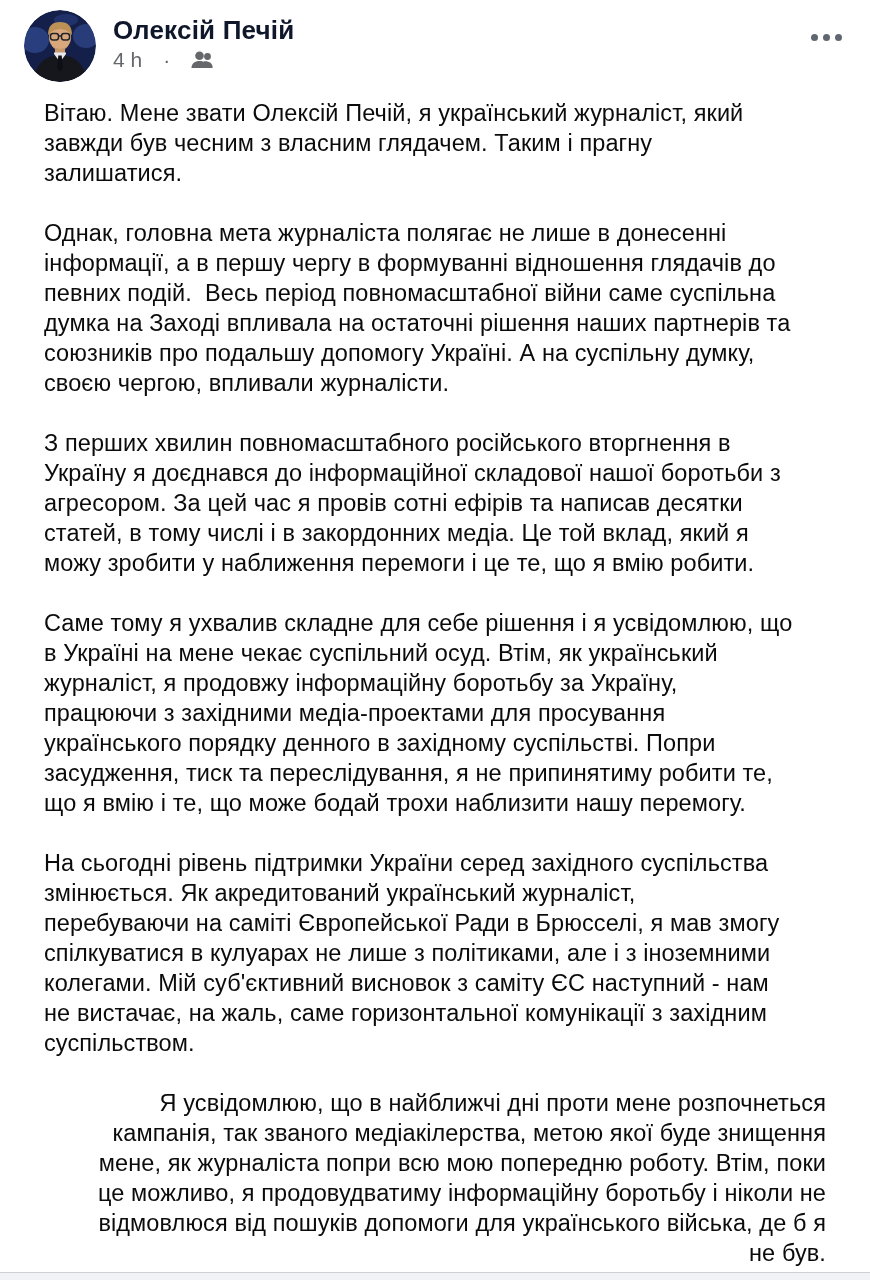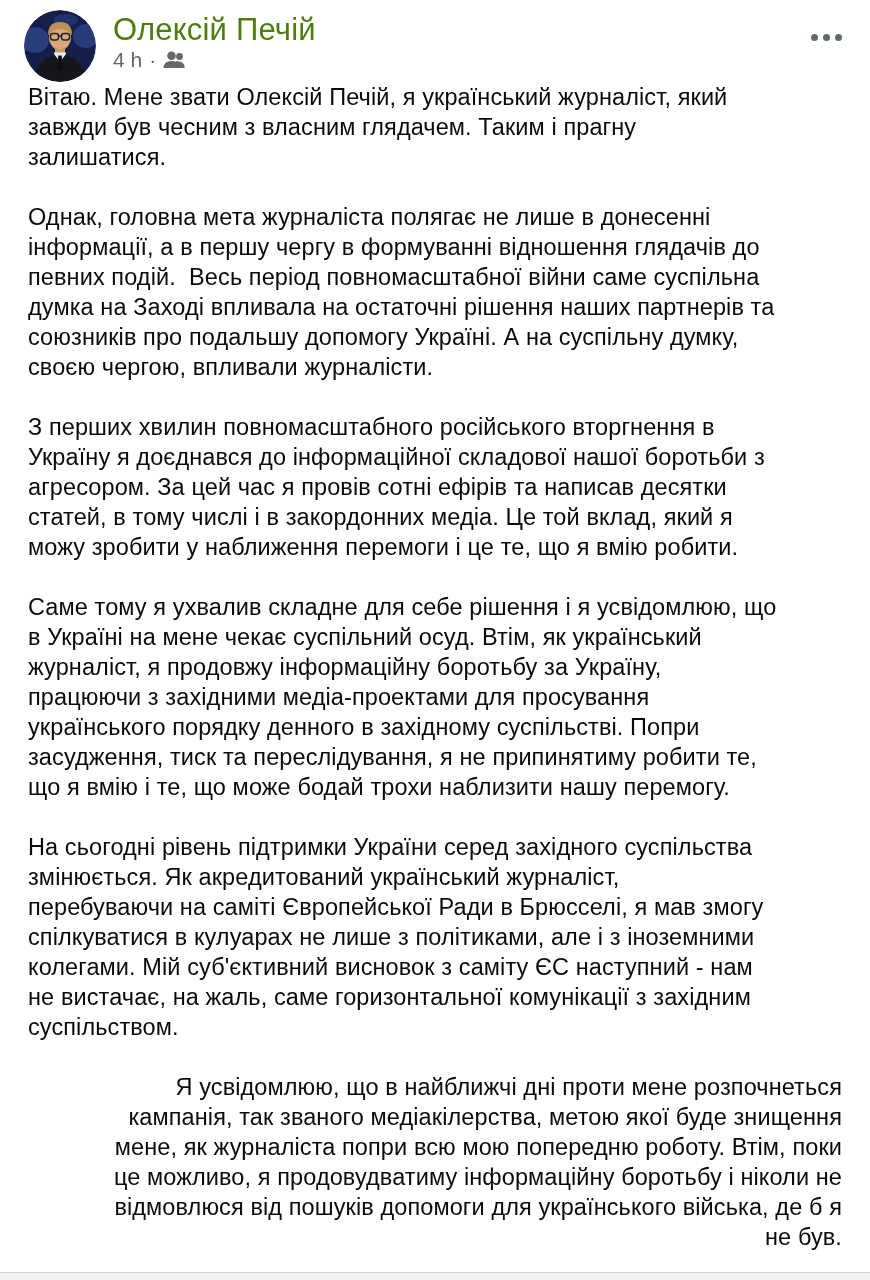--- a/index.html
+++ b/index.html
@@ -16,36 +16,37 @@
     display:flex;align-items:flex-start;
     padding:10px 24px 0 24px;
   }
   .avatar{
     width:72px;height:72px;border-radius:50%;
     overflow:hidden;flex:0 0 72px;cursor:pointer;
   }
   .avatar svg{display:block;width:72px;height:72px;}
   .header-text{margin-left:17px;padding-top:5px;}
   .author{
-    font-size:31px;font-weight:400;line-height:30px;color:#4d7c0f;
+    font-size:26px;font-weight:700;line-height:30px;color:#0f172a;
     letter-spacing:.2px;cursor:pointer;
   }
   .meta{
-    display:flex;align-items:center;gap:7px;
+    display:flex;align-items:center;gap:21px;
     color:#65676b;font-size:21px;line-height:24px;margin-top:3px;
   }
   .meta .sep{color:#65676b;}
   .friends-icon svg{display:block;width:24px;height:20px;fill:#65676b;}
   .more-btn{
     margin-left:auto;display:flex;gap:5px;align-items:center;
     padding:24px 4px 10px 10px;cursor:pointer;
   }
   .more-btn .d{width:7px;height:7px;border-radius:50%;background:#606770;}
   .post-body{
-    padding:0 28px;
+    padding:0 44px;
+    margin-top:16px;
   }
   .post-body p{
     white-space:pre-wrap;
     font-size:23.5px;
     line-height:30px;
     margin:0 0 30px 0;
     color:#0b0b0b;
     letter-spacing:.1px;
   }
   .post-body p:last-child{margin-bottom:0;text-align:right;}

